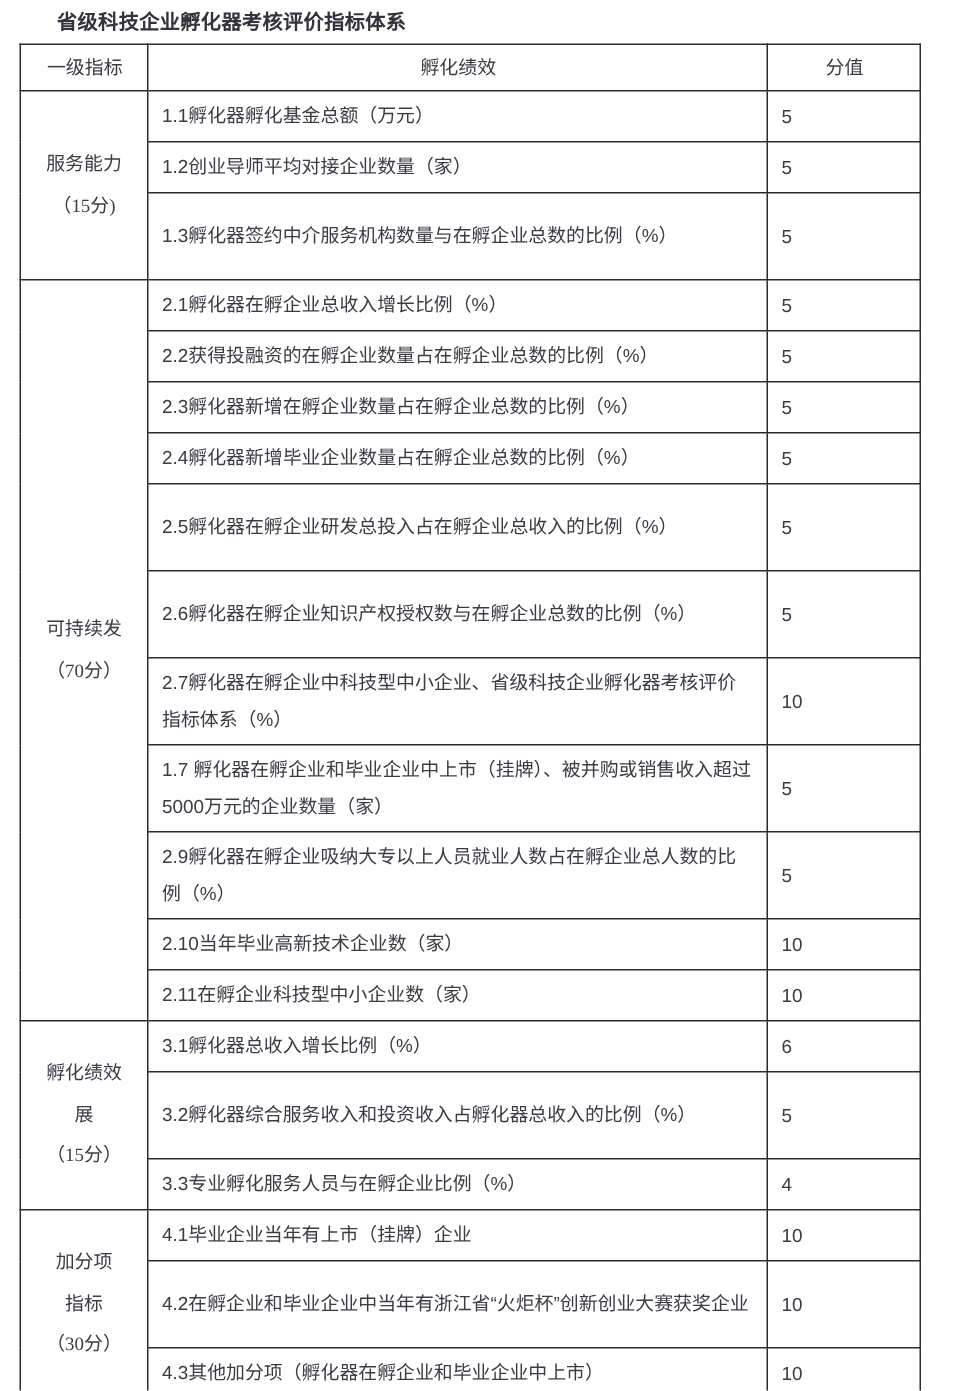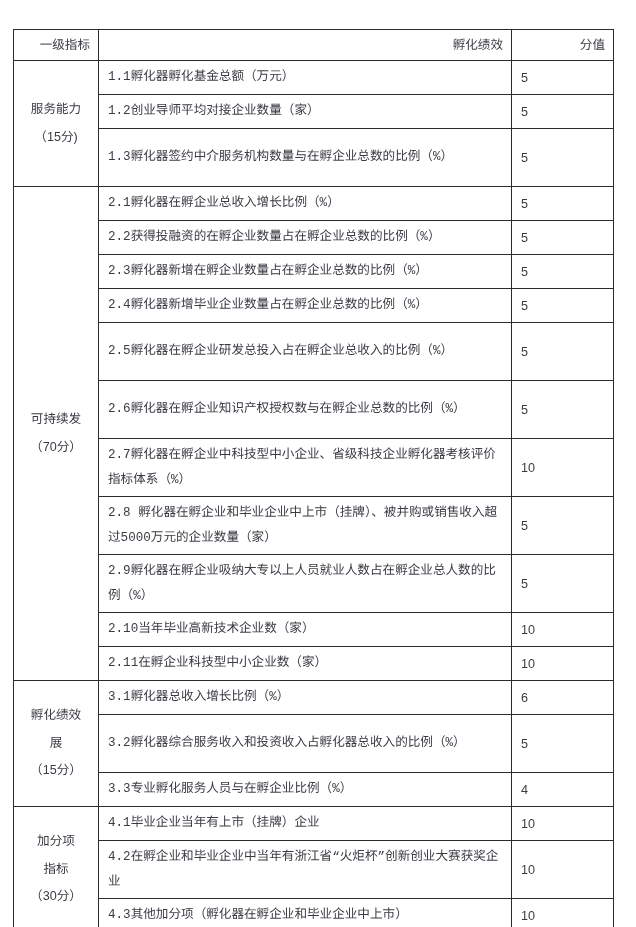--- a/index.html
+++ b/index.html
@@ -55,35 +55,35 @@
 
   .cell-pad {
     padding: 6px 8px 6px 9px;
     line-height: 1.95;
     display: block;
   }
   .hdr .cell-pad {
     padding: 5px 8px 5px 9px;
     line-height: 1.6;
   }
-  th.hdr { height: 27px; text-align: right; }
+  th.hdr { height: 27px; }
   .cat-cell {
     text-align: center;
     vertical-align: middle;
   }
   .cat-inner {
     display: block;
     line-height: 2.2;
     padding: 0 6px;
     text-align: center;
   }
-  .cat-inner .ln { display: block; white-space: nowrap; }
+  .cat-inner .ln { display: block; white-space: nowrap; font-family: Liberation Serif, serif; }
   .row-1line { height: 34px; }
   .row-2line { height: 58px; }
-  .desc-cell { vertical-align: middle; font-family: Liberation Mono, monospace; }
+  .desc-cell { vertical-align: middle; }
   .desc-text {
     display: block;
     line-height: 1.95;
     padding: 0 8px 0 9px;
     word-break: break-all;
   }
   .score-val {
     display: block;
     padding: 0 8px 0 9px;
     line-height: 1.6;
@@ -103,20 +103,21 @@
   }
   .wm-num { color: #f4610c; }
   .wm-dot { color: #f4610c; }
   .wm-cn  { color: #2f2f35; }
 </style>
 </head>
 <body>
 
 <div class="page">
 
+  <div class="doc-title">省级科技企业孵化器考核评价指标体系</div>
 
   <table class="indicator-table">
     <colgroup>
       <col class="c1">
         <col class="c2">
         <col class="c3">
     </colgroup>
     <thead>
       <tr>
         <th class="hdr">
@@ -218,21 +219,21 @@
         <tr class="row-2line">
           <td class="desc-cell">
             <span class="desc-text">2.7孵化器在孵企业中科技型中小企业、省级科技企业孵化器考核评价指标体系（%）</span>
           </td>
           <td class="score-cell">
             <span class="score-val">10</span>
           </td>
         </tr>
         <tr class="row-2line">
           <td class="desc-cell">
-            <span class="desc-text">2.8 孵化器在孵企业和毕业企业中上市（挂牌）、被并购或销售收入超过5000万元的企业数量（家）</span>
+            <span class="desc-text">1.7 孵化器在孵企业和毕业企业中上市（挂牌）、被并购或销售收入超过5000万元的企业数量（家）</span>
           </td>
           <td class="score-cell">
             <span class="score-val">5</span>
           </td>
         </tr>
         <tr class="row-2line">
           <td class="desc-cell">
             <span class="desc-text">2.9孵化器在孵企业吸纳大专以上人员就业人数占在孵企业总人数的比例（%）</span>
           </td>
           <td class="score-cell">

